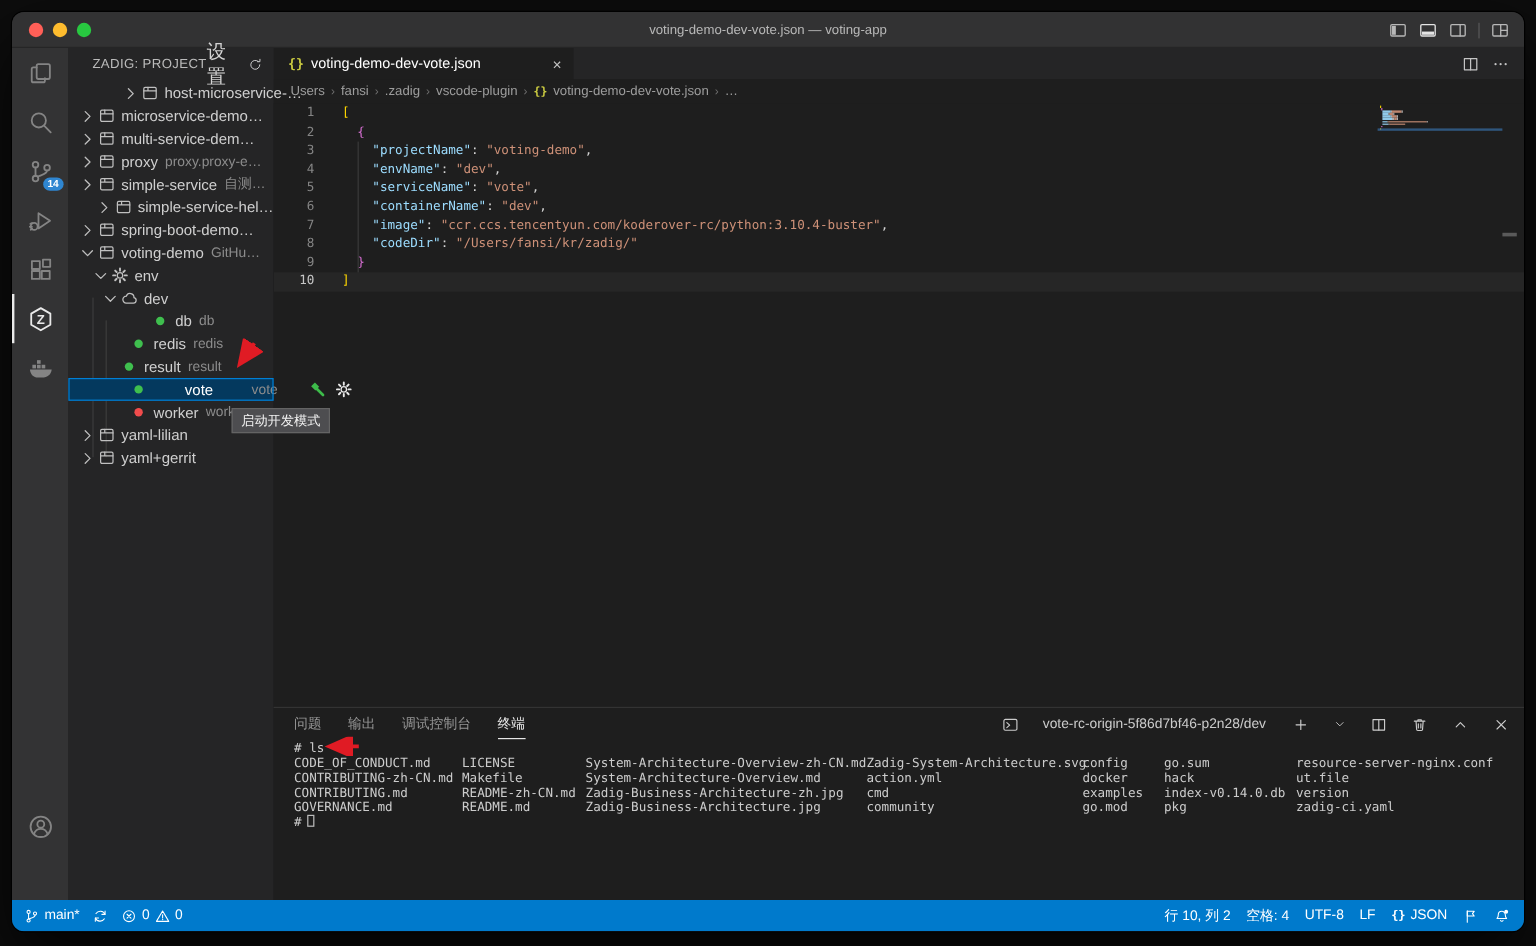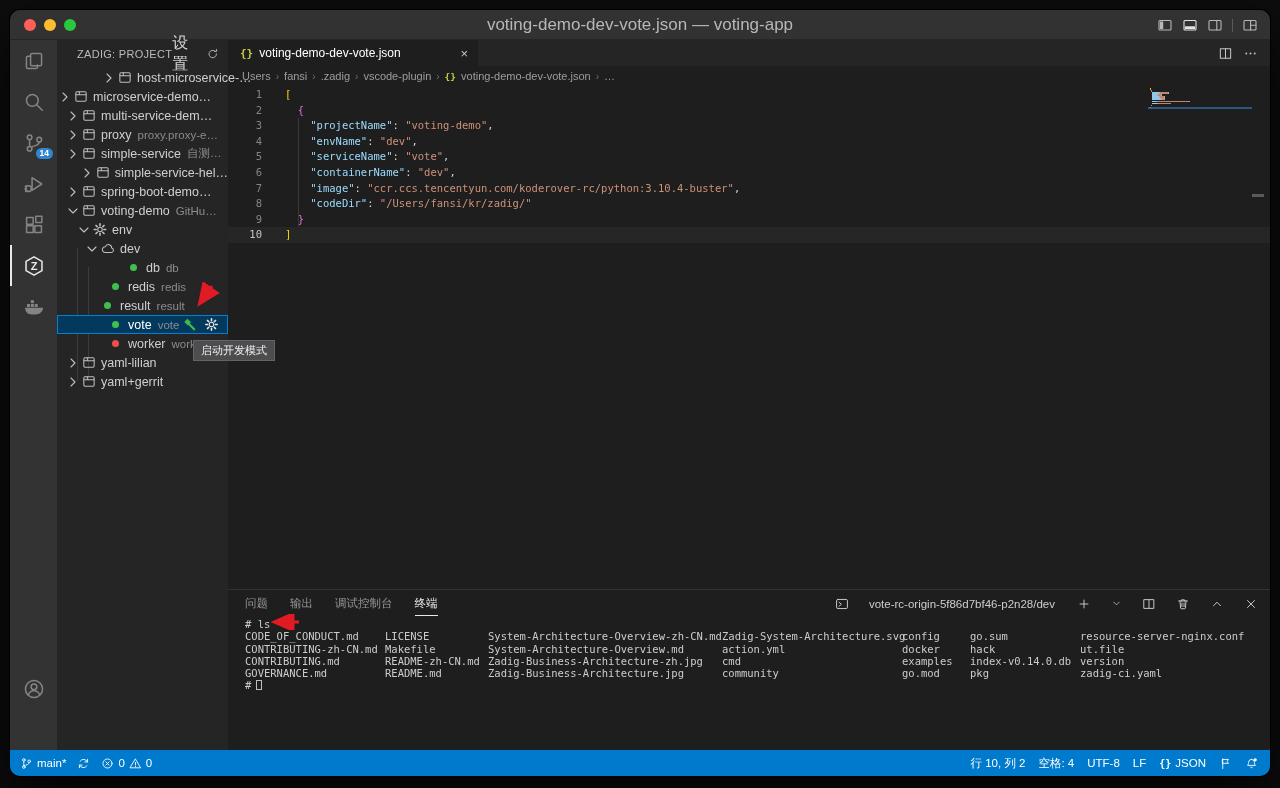--- a/index.html
+++ b/index.html
@@ -6,21 +6,21 @@
   html,body { width:1280px; height:788px; background:#0d0d0d; overflow:hidden;
     font-family:"Liberation Sans","DejaVu Sans",sans-serif; }
   .window { position:absolute; left:10px; top:10px; width:1260px; height:766px;
     background:#1e1e1e; border-radius:10px; overflow:hidden;
     box-shadow:0 25px 60px rgba(0,0,0,.8), 0 0 0 1px #000; display:flex; flex-direction:column; }
   
   .titlebar { height:30px; background:#323233; flex:none; position:relative;
     display:flex; align-items:center; border-bottom:1px solid #252526; }
   .lights { position:absolute; left:14px; top:9px; display:flex; gap:8px; }
   .light { width:12px; height:12px; border-radius:50%; }
-  .title-text { margin:0 auto; font-size:17px; color:#b7b7b7; }
+  .title-text { margin:0 auto; font-size:11px; color:#b7b7b7; }
   .tb-icons { position:absolute; right:12px; top:0; height:30px; display:flex; align-items:center; gap:9px; color:#b8b8b8; }
   .tb-icons .sep { width:1px; height:13px; background:#5a5a5a; }
   .icon { display:inline-flex; }
   .icon svg { width:100%; height:100%; }
   
   .main { flex:none; height:710px; display:flex; }
   
   .abar { width:47px; background:#333334; display:flex; flex-direction:column; flex:none; }
   .abar-item { height:41px; display:flex; align-items:center; justify-content:center; position:relative; color:#848484; cursor:pointer; }
   .abar-item .icon { width:22px; height:22px; }
@@ -254,21 +254,21 @@
               </svg>
             </span>
             <span class="icon ticon">
               <svg viewBox="0 0 16 16" fill="none" stroke="currentColor" stroke-width="1.1" stroke-linecap="round" stroke-linejoin="round">
                 <rect x="2.5" y="3" width="11" height="10" rx="1.2"></rect>
                 <path d="M2.5 6.2h11M6.2 3v3.2"></path>
               </svg>
             </span>
             <span class="lbl">host-microservice-…</span>
           </div>
-          <div class="trow" style="">
+          <div class="trow" style="padding-left: 8px;">
             <span class="icon chev">
               <svg viewBox="0 0 16 16" fill="none" stroke="currentColor" stroke-width="1.1" stroke-linecap="round" stroke-linejoin="round">
                 <path d="M6 4l4 4-4 4"></path>
               </svg>
             </span>
             <span class="icon ticon">
               <svg viewBox="0 0 16 16" fill="none" stroke="currentColor" stroke-width="1.1" stroke-linecap="round" stroke-linejoin="round">
                 <rect x="2.5" y="3" width="11" height="10" rx="1.2"></rect>
                 <path d="M2.5 6.2h11M6.2 3v3.2"></path>
               </svg>
@@ -397,21 +397,21 @@
           <div class="trow" style="padding-left: 50px;">
             <span class="dot" style="background: rgb(63, 191, 78);"></span>
             <span class="lbl">redis</span>
             <span class="dtl">redis</span>
           </div>
           <div class="trow" style="padding-left: 42px;">
             <span class="dot" style="background: rgb(63, 191, 78);"></span>
             <span class="lbl">result</span>
             <span class="dtl">result</span>
           </div>
-          <div class="trow sel" style="padding-left: 50px;">
+          <div class="trow sel" style="padding-left: 50px; gap: 26px;">
             <span class="dot" style="background: rgb(63, 191, 78);"></span>
             <span class="lbl">vote</span>
             <span class="dtl">vote</span>
             <span class="acts">
               <span class="icon " style="color: rgb(61, 187, 74);">
                 <svg viewBox="0 0 16 16" fill="none" stroke="currentColor" stroke-width="1.1" stroke-linecap="round" stroke-linejoin="round">
                   <path fill="currentColor" stroke="none" d="M2.4 5.2L5.8 1.8l3.8 3.8-3.4 3.4z"></path>
                   <path stroke="currentColor" stroke-width="2.4" d="M7.4 7.4l5.6 5.6"></path>
                 </svg>
               </span>

